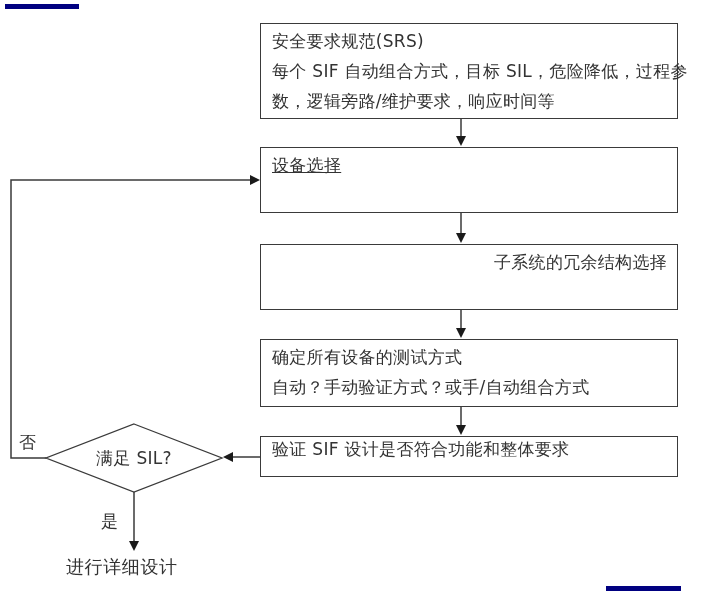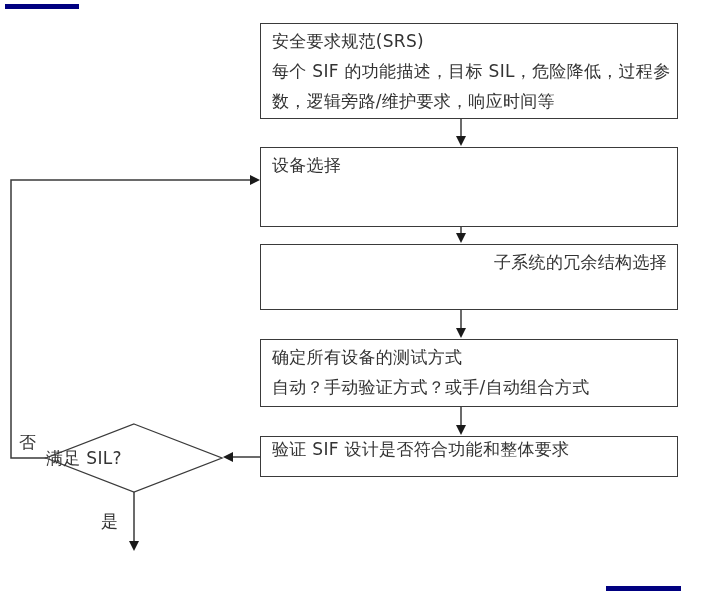--- a/index.html
+++ b/index.html
@@ -46,33 +46,34 @@
     border: 1.5px solid #3a3a3a;
     background: #ffffff;
     padding: 2px 10px 16px 11px;
     font-size: 17px;
     line-height: 30px;
     letter-spacing: 0.3px;
     white-space: nowrap;
   }
   .flow-box .box-line { display: block; }
   #box-srs        { top: 23px;  height: 96px; }
-  #box-device     { top: 147px; height: 80px; }
+  #box-device     { top: 147px; height: 66px; text-decoration: underline; }
   #box-redundancy { top: 244px; height: 66px; text-align: right; }
   #box-testing    { top: 339px; height: 68px; }
   #box-verify     {
     top: 436px; height: 41px;
     display: flex; align-items: center;
     padding-top: 0;
   }
   .decision-label {
     position: absolute;
     left: 46px;
     top: 447px;
     width: 176px;
+    text-align: center;
     font-size: 17px;
     line-height: 22px;
     letter-spacing: 0.3px;
   }
   .edge-label {
     position: absolute;
     font-size: 17px;
     line-height: 20px;
   }
   .edge-label.no  { left: 19px;  top: 432px; }
@@ -110,21 +111,21 @@
       <polygon points="461,338 456,328 466,328"></polygon>
       <polygon points="461,435 456,425 466,425"></polygon>
       <polygon points="223,457 233,452 233,462"></polygon>
       <polygon points="260,180 250,175 250,185"></polygon>
       <polygon points="134,551 129,541 139,541"></polygon>
     </g>
   </svg>
 
   <div class="flow-box" id="box-srs">
     <span class="box-line">安全要求规范(SRS)</span>
-    <span class="box-line">每个 SIF 的功能描述，目标 SIL，危险降低，过程参</span>
+    <span class="box-line">每个 SIF 自动组合方式，目标 SIL，危险降低，过程参</span>
     <span class="box-line">数，逻辑旁路/维护要求，响应时间等</span>
   </div>
 
   <div class="flow-box" id="box-device">
     <span class="box-line">设备选择</span>
   </div>
 
   <div class="flow-box" id="box-redundancy">
     <span class="box-line">子系统的冗余结构选择</span>
   </div>
@@ -137,16 +138,17 @@
     <span class="box-line">确定所有设备的测试方式</span>
     <span class="box-line">自动？手动验证方式？或手/自动组合方式</span>
   </div>
 
   <div class="decision-label">满足 SIL?</div>
 
   <div class="edge-label no">否</div>
 
   <div class="edge-label yes">是</div>
 
+  <div class="terminal-label">进行详细设计</div>
 
   <div class="accent-bar bottom"></div>
 
 </div>
 
 </body></html>

